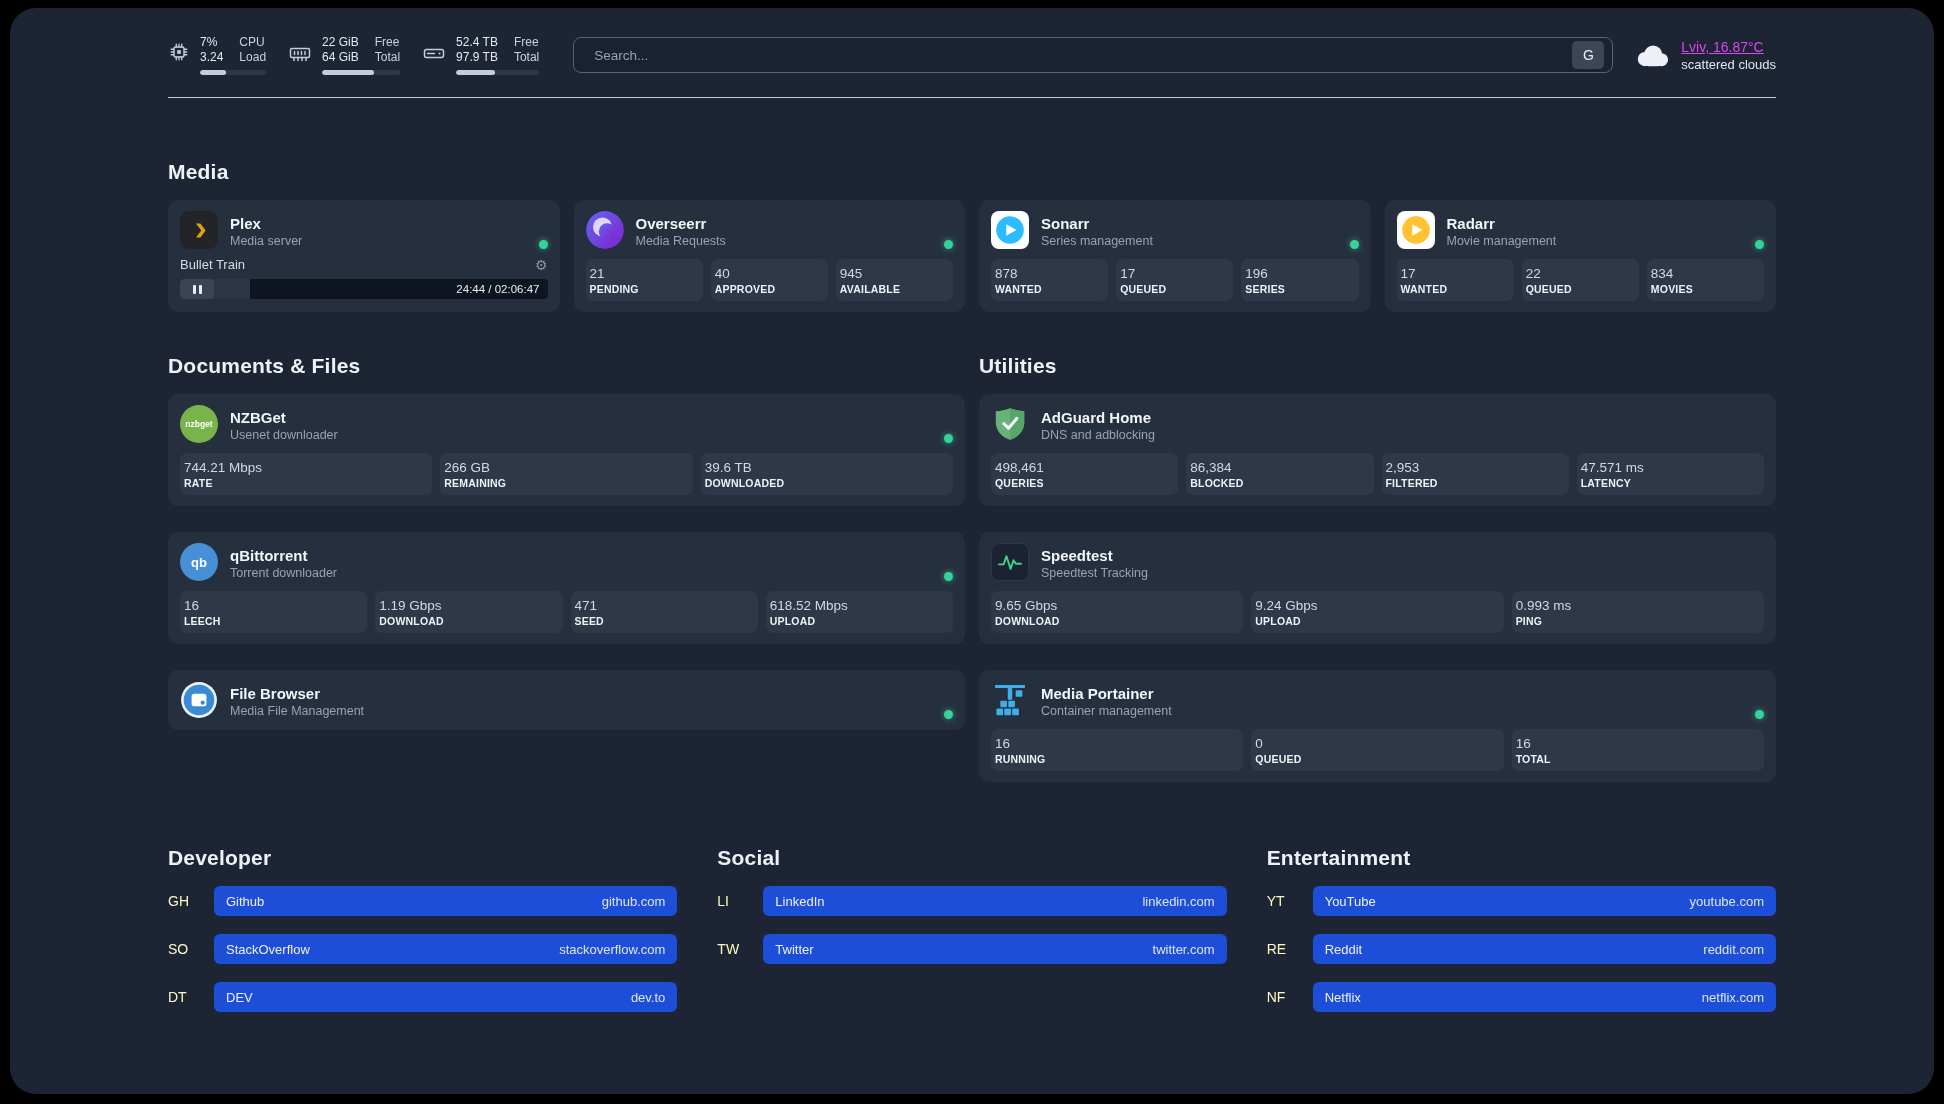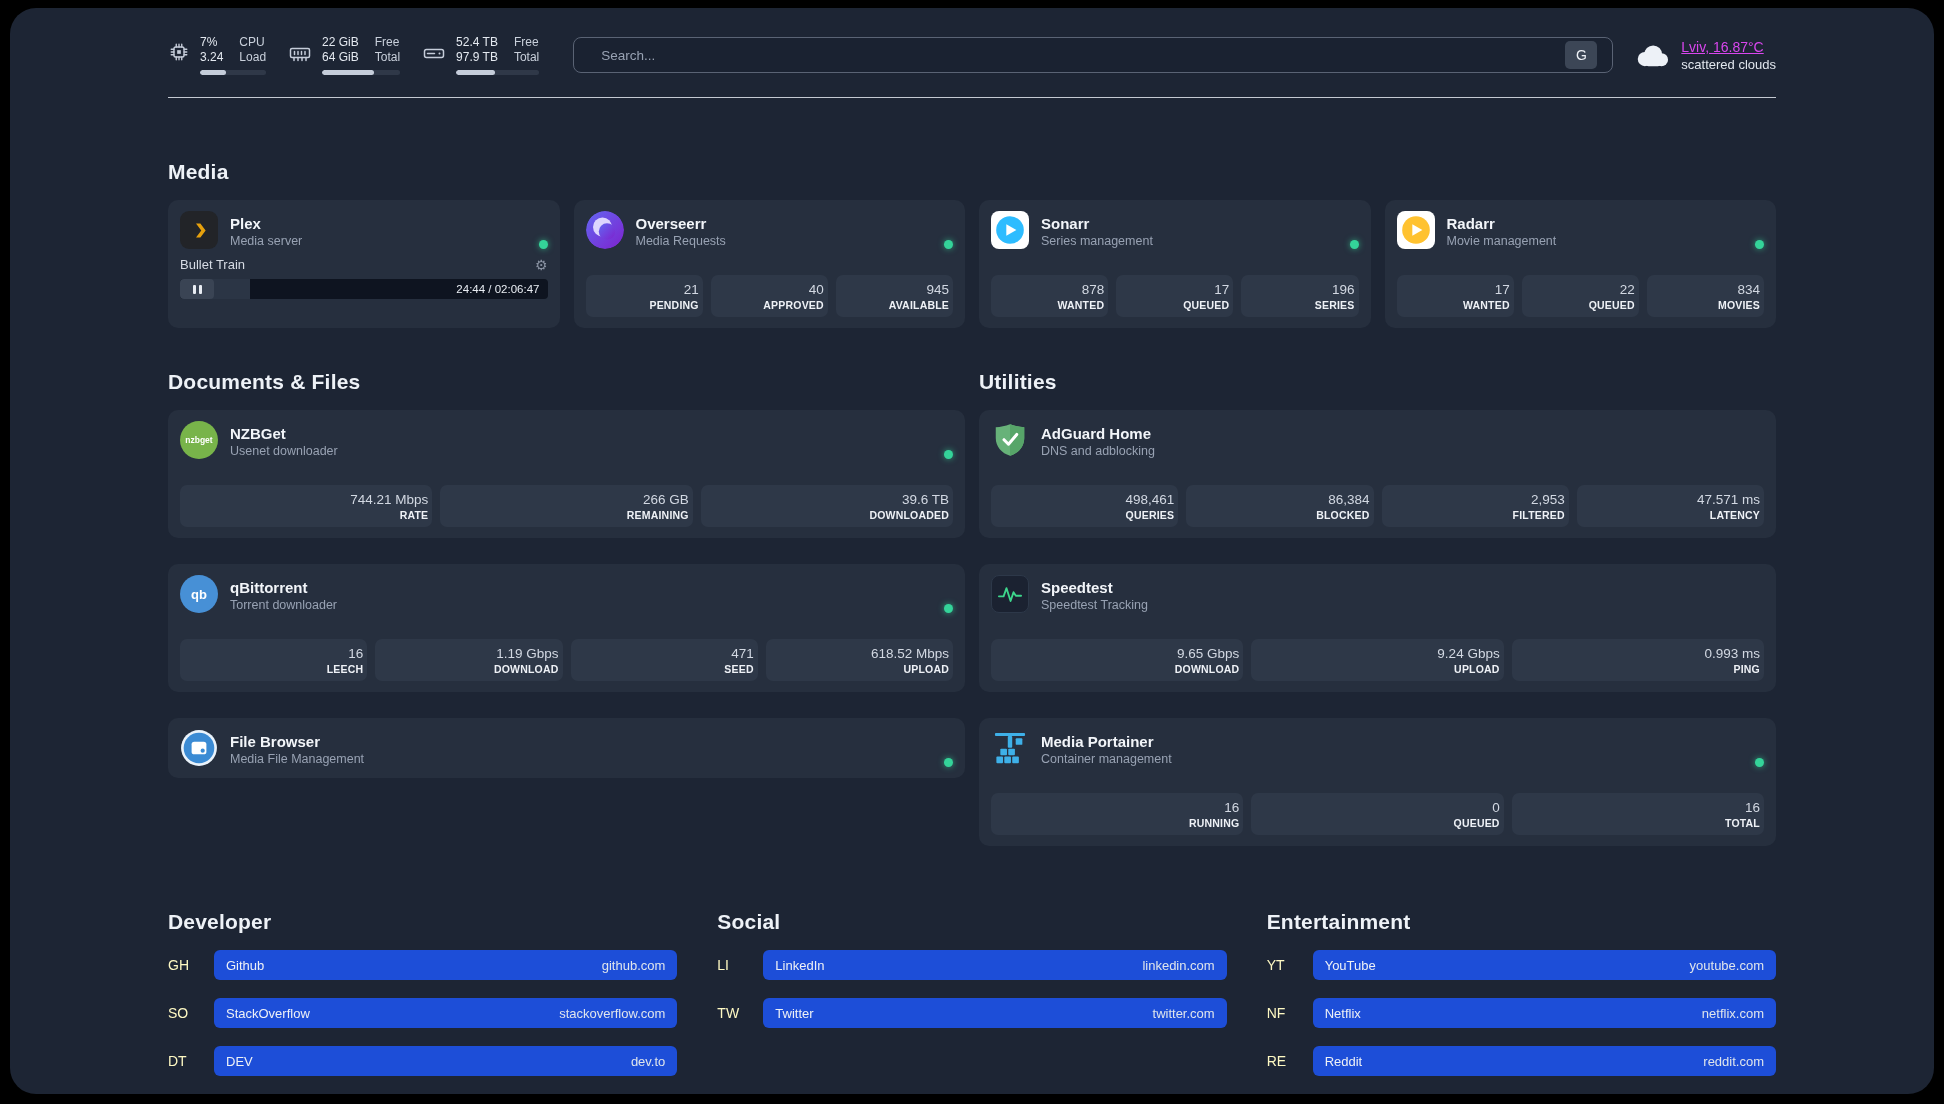--- a/index.html
+++ b/index.html
@@ -11,21 +11,21 @@
   .topbar { display: flex; align-items: center; }
   .sysstat { display: flex; align-items: flex-start; gap: 10px; margin-right: 22px; }
   .sysicon svg { display: block; margin-top: 6px; }
   .sysrows { display: flex; gap: 16px; font-size: 12px; line-height: 15px; }
   .syscol { display: flex; flex-direction: column; }
   .vals { color: #e4e9f0; }
   .labs { color: #c9d0db; }
   .sysbar { margin-top: 5px; height: 5px; width: 100%; background: #45506177; border-radius: 3px; overflow: hidden; }
   .sysbar-fill { display: block; height: 100%; background: #c5cdda; border-radius: 3px; }
 
-  .search { flex: 1; display: flex; align-items: center; height: 36px; background: #1a2231; border: 1px solid #5a6374; border-radius: 8px; margin: 0 20px 0 12px; padding: 15px; }
+  .search { flex: 1; display: flex; align-items: center; height: 36px; background: #1a2231; border: 1px solid #5a6374; border-radius: 8px; margin: 0 20px 0 12px; padding: 8px; }
   .search-input { flex: 1; background: transparent; border: none; outline: none; color: #e2e7ee; font-size: 13.5px; padding: 0 12px; font-family: inherit; }
   .search-input::placeholder { color: #98a2b3; }
   .search-btn { width: 32px; height: 28px; background: #3c4656; border-radius: 5px; color: #eef1f6; display: flex; align-items: center; justify-content: center; font-size: 14px; font-weight: 500; cursor: pointer; }
 
   .weather { display: flex; align-items: center; gap: 10px; }
   .weather-icon svg { display: block; }
   .weather-loc { font-size: 14px; color: #d946ef; line-height: 18px; text-decoration: underline; }
   .weather-cond { font-size: 13px; color: #e2e7ee; line-height: 17px; }
 
   .divider { height: 1px; background: #d2d7df; opacity: .92; margin-top: 22px; }
@@ -37,21 +37,21 @@
 
   .card { background: #262f3e; border-radius: 10px; padding: 11px 12px; }
   .card-head { display: flex; align-items: flex-end; gap: 12px; }
   .appicon { width: 38px; height: 38px; border-radius: 9px; display: flex; align-items: center; justify-content: center; flex: none; overflow: hidden; }
   .appicon svg { display: block; }
   .svc-name { font-size: 15px; font-weight: 600; color: #f2f5f9; line-height: 19px; }
   .svc-sub { font-size: 12.5px; color: #98a2b3; line-height: 16px; }
   .dot { width: 9px; height: 9px; border-radius: 50%; background: #34d399; margin-left: auto; box-shadow: 0 0 6px rgba(52,211,153,.7); flex: none; }
 
   .stats { display: flex; gap: 8px; margin-top: 10px; }
-  .stat { flex: 1; background: #2e3848; border-radius: 7px; text-align: right; padding: 6px 4px 5px; margin-top: 16px; }
+  .stat { flex: 1; background: #2e3848; border-radius: 7px; text-align: left; padding: 6px 4px 5px; }
   .stat-v { font-size: 13.5px; color: #d2d8e2; line-height: 17px; }
   .stat-l { font-size: 10.5px; font-weight: 700; color: #eef1f6; line-height: 14px; letter-spacing: .2px; }
 
   
   .plex-track { display: flex; align-items: center; margin-top: 8px; font-size: 13px; color: #d6dbe4; line-height: 16px; }
   .gear { margin-left: auto; color: #8a93a3; font-size: 14px; cursor: pointer; }
   .player { margin-top: 6px; height: 20px; background: #0e1420; border-radius: 4px; display: flex; align-items: center; position: relative; overflow: hidden; }
   .player-fill { position: absolute; left: 0; top: 0; bottom: 0; background: #2b3545; }
   .pause-btn { position: relative; z-index: 1; width: 34px; height: 20px; background: #3a4454; border-radius: 4px; display: flex; align-items: center; justify-content: center; gap: 3px; cursor: pointer; }
   .pause-btn i { display: block; width: 3px; height: 9px; background: #e9edf3; border-radius: 1px; }
@@ -548,30 +548,30 @@
     <div class="linkcol">
       <h2 class="section-title">Entertainment</h2>
       <div class="link-row">
         <span class="link-abbr">YT</span>
         <span class="link-pill">
           <span class="link-name">YouTube</span>
           <span class="link-url">youtube.com</span>
         </span>
       </div>
       <div class="link-row">
+        <span class="link-abbr">RE</span>
+        <span class="link-pill">
+          <span class="link-name">Reddit</span>
+          <span class="link-url">reddit.com</span>
+        </span>
+      </div>
+      <div class="link-row">
         <span class="link-abbr">NF</span>
         <span class="link-pill">
           <span class="link-name">Netflix</span>
           <span class="link-url">netflix.com</span>
         </span>
       </div>
-      <div class="link-row">
-        <span class="link-abbr">RE</span>
-        <span class="link-pill">
-          <span class="link-name">Reddit</span>
-          <span class="link-url">reddit.com</span>
-        </span>
-      </div>
     </div>
   </div>
 
 </div>
 </div>
 
 </body></html>

